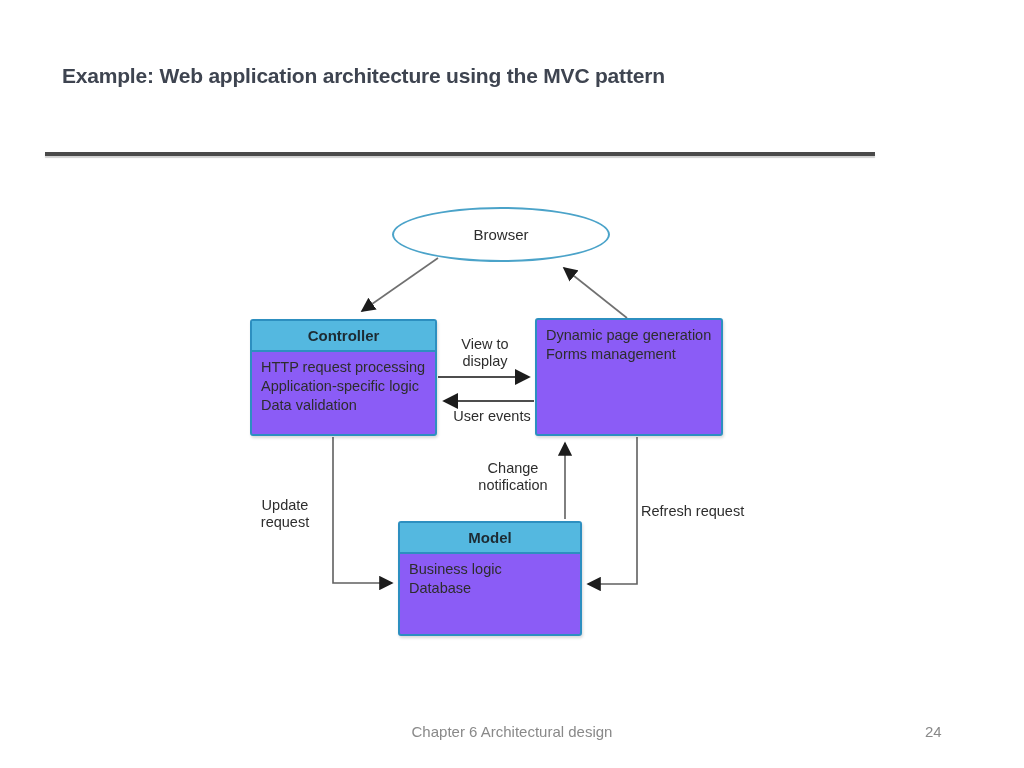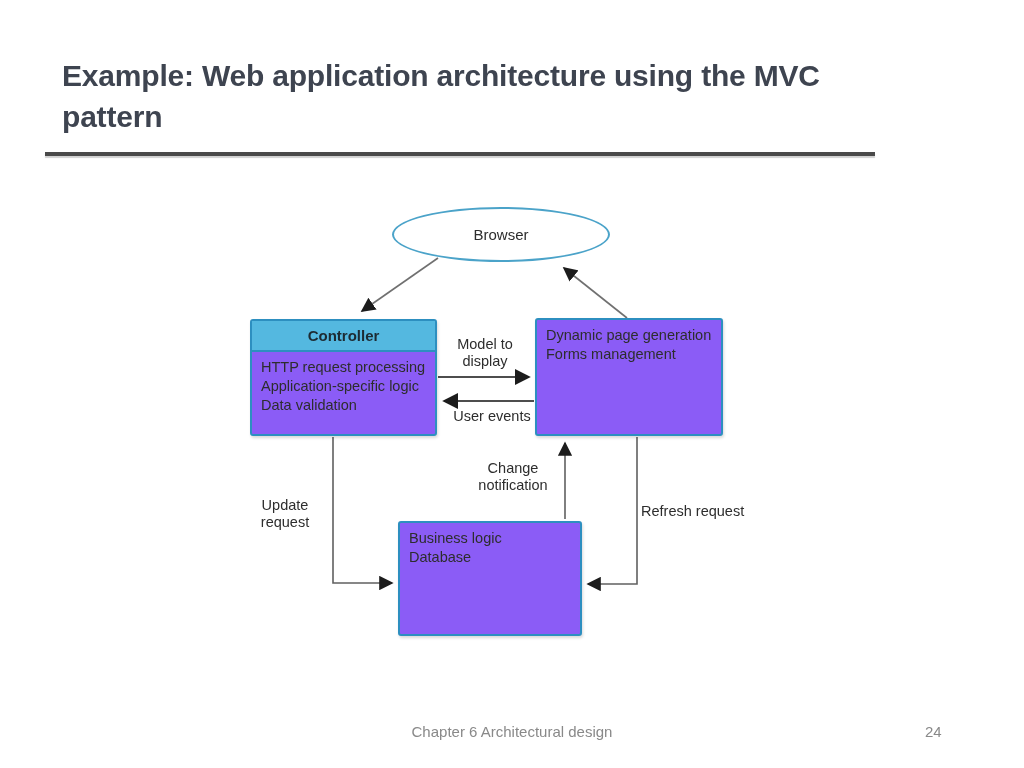--- a/index.html
+++ b/index.html
@@ -15,21 +15,21 @@
     position: relative;
     width: 1024px;
     height: 768px;
     background: #ffffff;
   }
   .slide-title {
     position: absolute;
     left: 62px;
     top: 55px;
     width: 812px;
-    font-size: 30px;
+    font-size: 21px;
     line-height: 41px;
     font-weight: bold;
     color: #3e4450;
     letter-spacing: -0.2px;
   }
   .title-rule {
     position: absolute;
     left: 45px;
     top: 152px;
     width: 830px;
@@ -158,25 +158,26 @@
 Application-specific logic
 Data validation</div>
     </div>
 
     <div class="mvc-box box-view">
       <div class="box-body">Dynamic page generation
 Forms management</div>
     </div>
 
     <div class="mvc-box box-model">
+      <div class="box-header">Model</div>
       <div class="box-body">Business logic
 Database</div>
     </div>
 
-    <div class="edge-label lbl-form-to-display">Model to display</div>
+    <div class="edge-label lbl-form-to-display">View to display</div>
     <div class="edge-label lbl-user-events">User events</div>
     <div class="edge-label lbl-change-notification">Change notification</div>
     <div class="edge-label lbl-update-request">Update request</div>
     <div class="edge-label lbl-refresh-request">Refresh request</div>
 
   </div>
 
   <div class="footer-text">Chapter 6 Architectural design</div>
   <div class="page-number">24</div>
 

